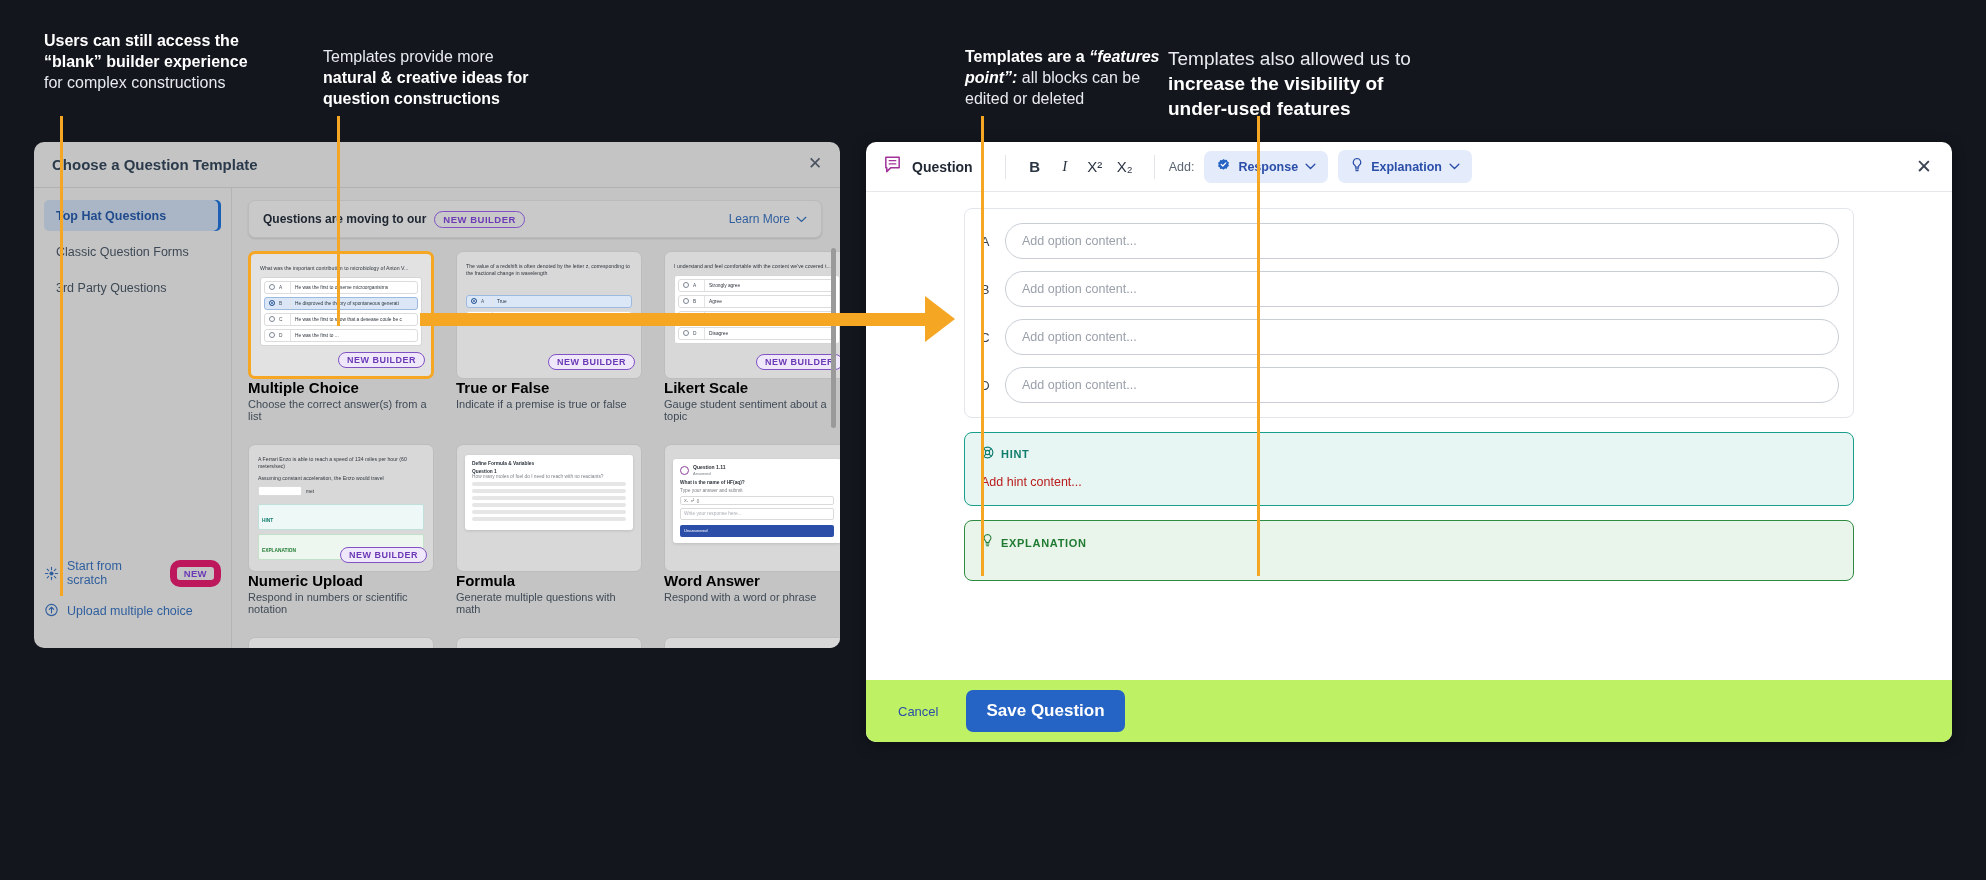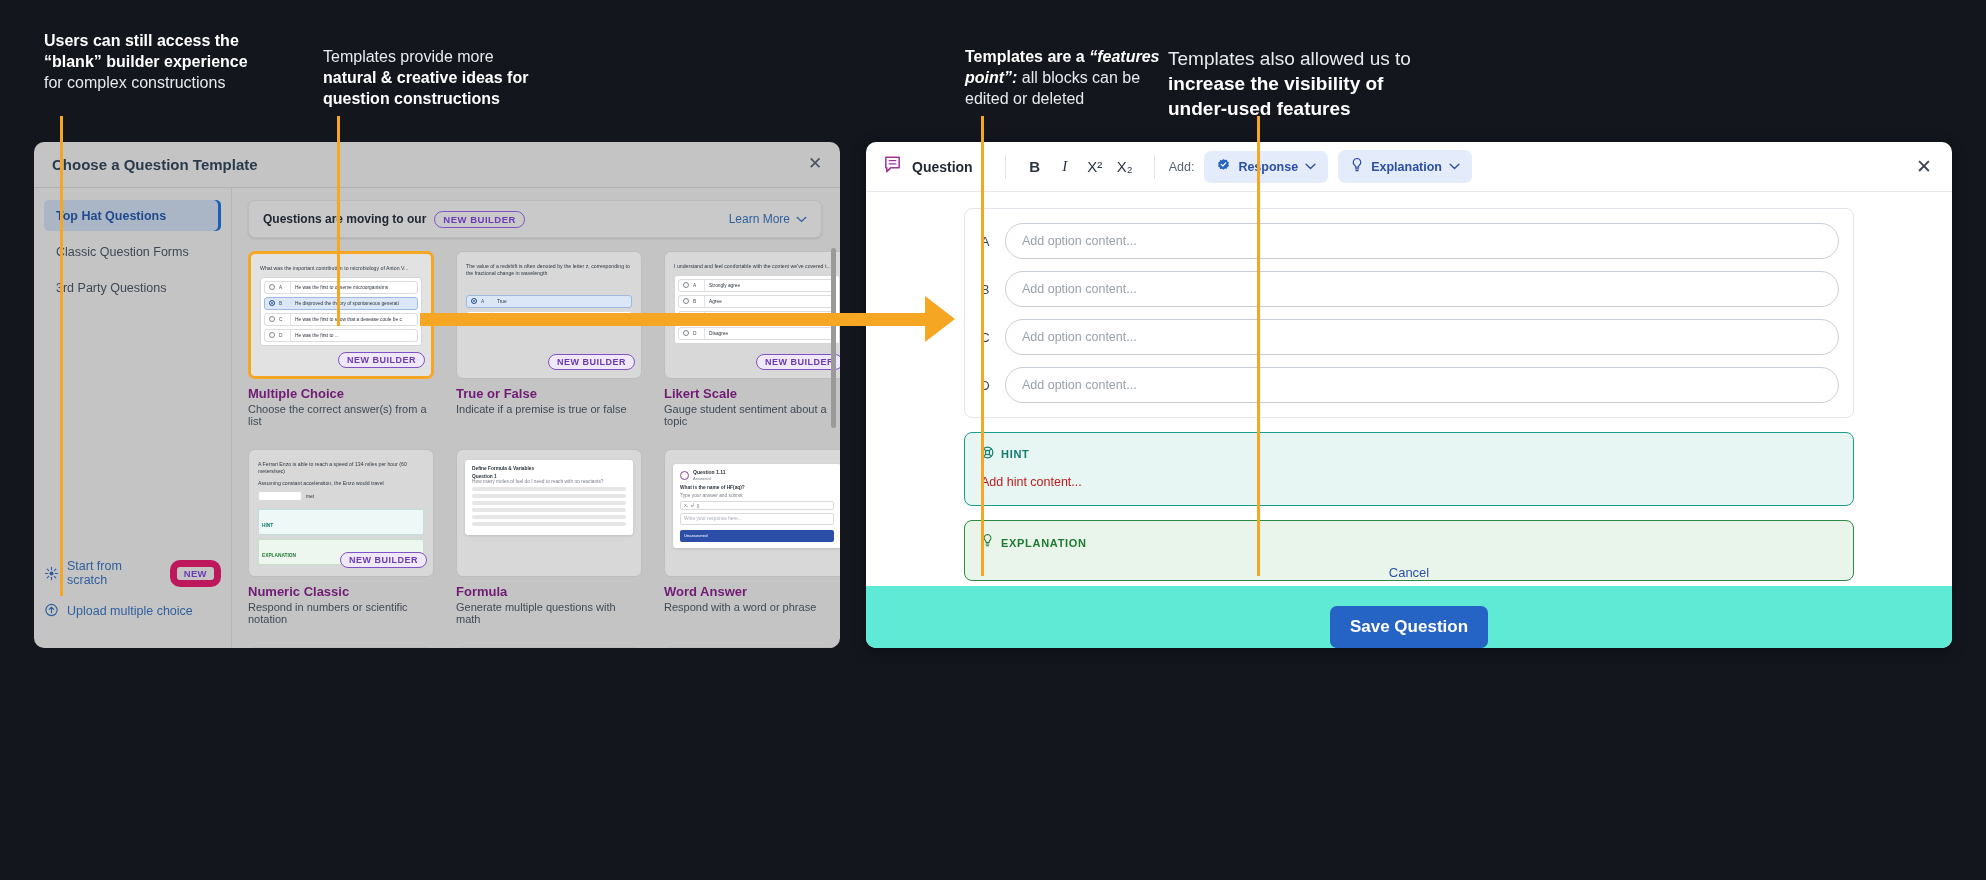--- a/index.html
+++ b/index.html
@@ -120,21 +120,21 @@
   .tcard-thumb {
     height: 128px; background: #d8d8d8;
     border: 1px solid #bdbdbd; border-radius: 7px;
     position: relative; overflow: hidden;
     padding: 11px 9px;
   }
   .tcard.selected .tcard-thumb {
     border: 3px solid #f5a623; background: #e2e2e2;
   }
   .tcard-title {
-    font-size: 13px; font-weight: 700; color: #701a75; margin-top: 7px;
+    font-size: 15px; font-weight: 700; color: #000000; 
   }
   .tcard-desc { font-size: 11px; color: #3f4a56; margin-top: 2px; }
 
   
   .mini-q { font-size: 5.2px; color: #30383f; margin-bottom: 5px; line-height: 1.3; }
   .mini-box { background:#fff; border:1px solid #d5d5d5; border-radius:3px; padding:3px; }
   .mini-row {
     display:flex; align-items:center; gap:4px;
     border:1px solid #dcdcdc; border-radius:3px; background:#fff;
     height:13px; margin-bottom:3px; padding:0 4px;
@@ -169,21 +169,21 @@
   .mini-bar-t { font-size:4.2px; color:#fff; padding:3px 0 0 4px; }
 
   .lm-scrollbar {
     position:absolute; right:4px; top:60px; width:5px; height:180px;
     background:#9a9a9a; border-radius:3px;
   }
 
   
   #right-panel {
     position: absolute; left: 866px; top: 142px;
-    width: 1086px; height: 506px;
+    width: 1086px; height: 600px;
     background: #ffffff; border-radius: 10px;
     overflow: hidden; z-index: 20;
     box-shadow: 0 3px 14px rgba(0,0,0,.35);
   }
   .rp-toolbar {
     height: 50px; display:flex; align-items:center;
     padding: 0 16px; border-bottom: 1px solid #e6e8ec;
     gap: 0;
   }
   .rp-qlabel { display:flex; align-items:center; gap:9px; padding-right:18px; }
@@ -229,22 +229,22 @@
   .block.hint { background:#e8f6f3; border:1px solid #189e8a; }
   .block.expl { background:#e9f5ea; border:1px solid #2e8b3f; }
   .block-head { display:flex; align-items:center; gap:7px; margin-bottom:12px; }
   .block-title { font-size:11px; font-weight:700; letter-spacing:.7px; }
   .block.hint .block-title { color:#0f7c6c; }
   .block.expl .block-title { color:#1f7a32; }
   .block-ph { font-size:12.5px; color:#b91c1c; }
 
   .rp-footer {
     position:absolute; left:0; right:0; bottom:0; height:62px;
-    display:flex; align-items:center; justify-content:flex-end;
-    padding: 0 22px; gap:18px; background:#5eead4;flex-direction:column;
+    display:flex; align-items:center; 
+    padding: 0 22px; gap:18px; background:#bef264;
   }
   .btn-cancel { font-size:13px; color:#2b4fa8; cursor:pointer; padding:8px 10px; }
   .btn-save {
     background:#2563c4; color:#fff; font-size:17px; font-weight:700;
     border-radius:7px; padding:11px 20px; cursor:pointer; border:none;
     font-family:"Liberation Sans", sans-serif;
   }
 </style>
 </head>
 <body>
@@ -453,21 +453,21 @@
               <span class="mini-text">met</span>
             </div>
             <div style="margin-top:8px; background:#eef8f6; border:1px solid #bfe0da; border-radius:2px; padding:3px;">
               <span class="mini-text" style="color:#0f7c6c; font-weight:700;">HINT</span>
             </div>
             <div style="margin-top:4px; background:#eef7ef; border:1px solid #c3e0c8; border-radius:2px; padding:3px;">
               <span class="mini-text" style="color:#1f7a32; font-weight:700;">EXPLANATION</span>
             </div>
             <span class="badge-nb">NEW BUILDER</span>
           </div>
-          <div class="tcard-title">Numeric Classic</div>
+          <div class="tcard-title">Numeric Upload</div>
           <div class="tcard-desc">Respond in numbers or scientific notation</div>
         </div>
 
         <div class="tcard">
           <div class="tcard-thumb" style="padding:0;">
             <div style="background:#fff; margin:10px 8px 0 8px; border-radius:3px; padding:6px 7px; box-shadow:0 1px 3px rgba(0,0,0,.12);">
               <div class="mini-text" style="font-weight:700; margin-bottom:3px;">Define Formula &amp; Variables</div>
               <div class="mini-text" style="font-weight:700;">Question 1</div>
               <div class="mini-text" style="color:#7b8088;">How many moles of fuel do I need to reach with no reactants?</div>
               <div class="mini-line"></div>

